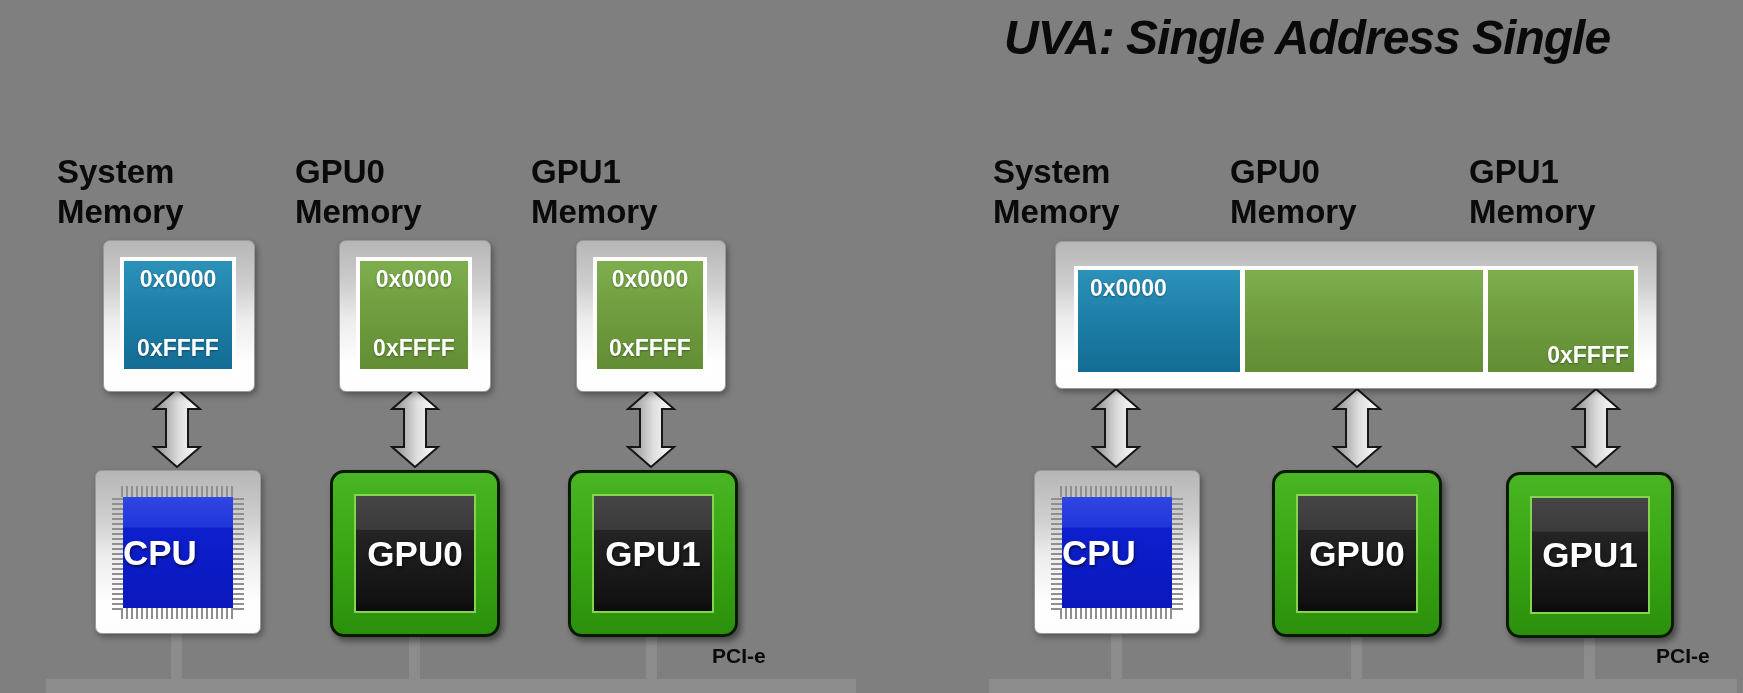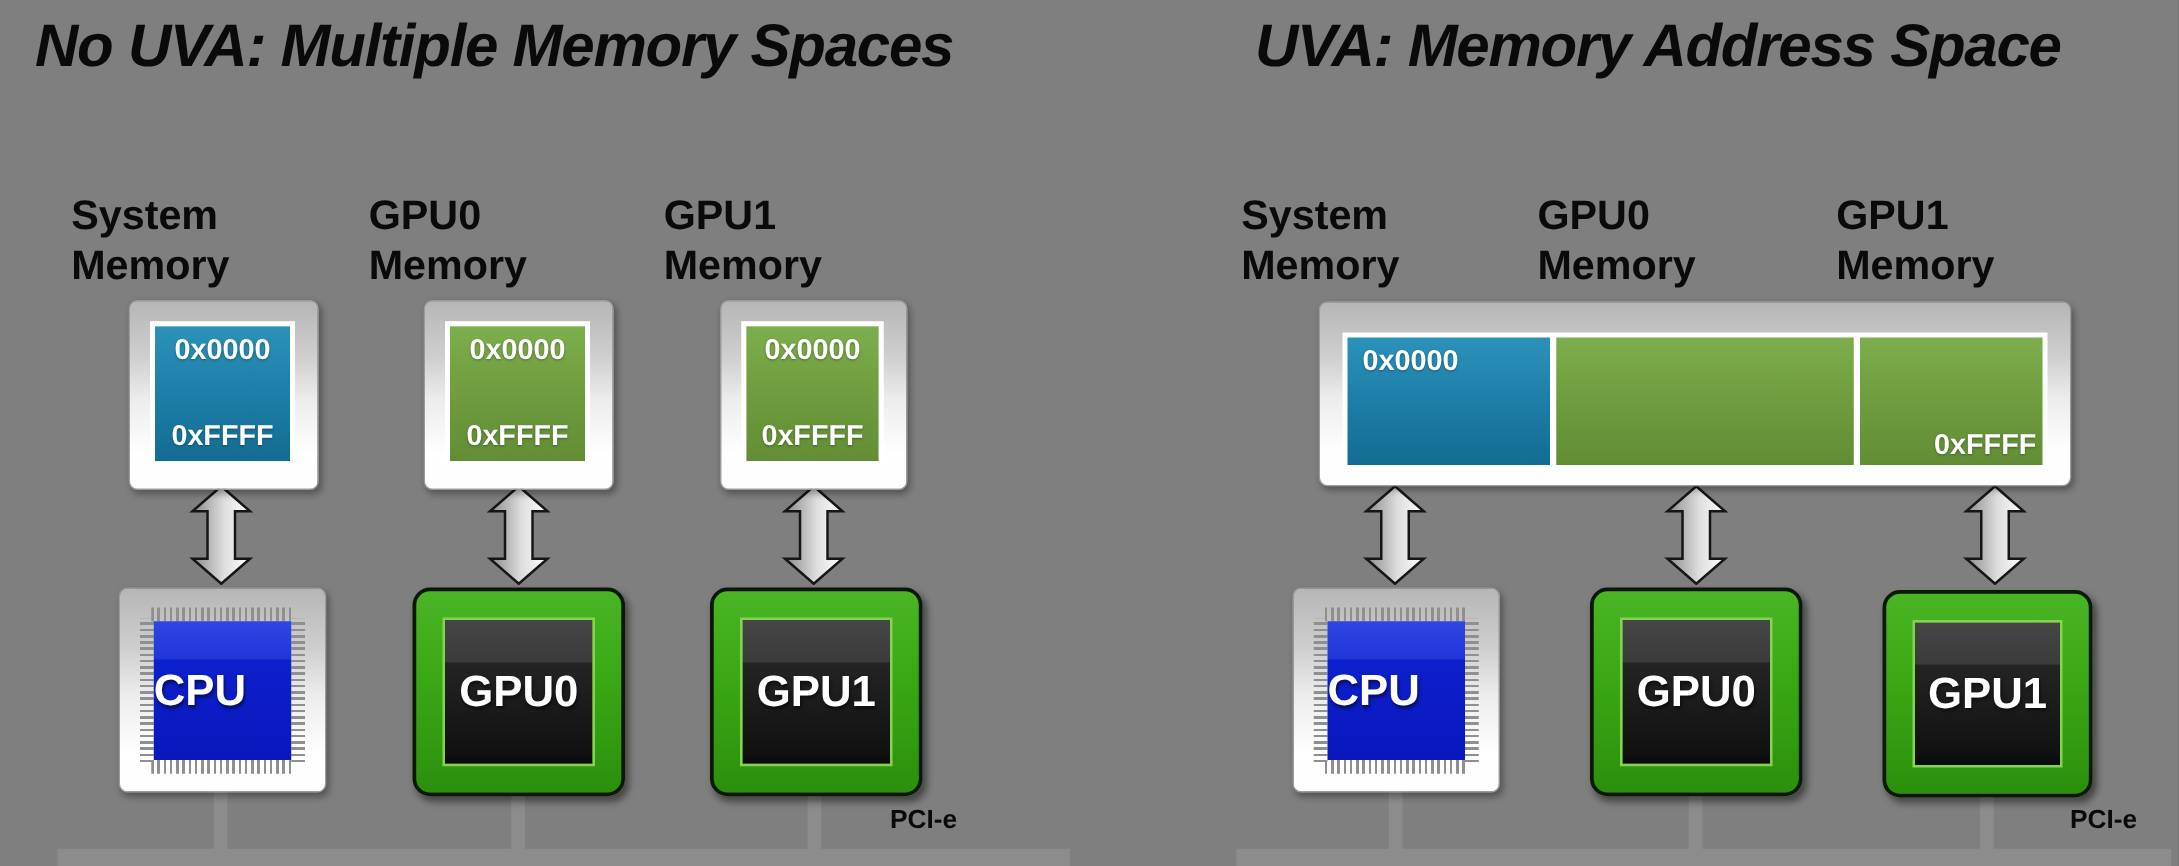--- a/index.html
+++ b/index.html
@@ -50,21 +50,20 @@
     <linearGradient id="arrow-grad" x1="0" y1="0" x2="1" y2="0">
       <stop offset="0" stop-color="#8a8a8a"></stop>
       <stop offset="0.55" stop-color="#dedede"></stop>
       <stop offset="1" stop-color="#ffffff"></stop>
     </linearGradient>
   </defs>
 </svg>
 
 <div class="stage">
 
-  <div class="title" style="left:28px;">No UVA: Multiple Memory Spaces</div>
 
   <div class="mem-label" style="left:57px;">
     <div>System</div>
     <div>Memory</div>
   </div>
   <div class="mem-label" style="left:295px;">
     <div>GPU0</div>
     <div>Memory</div>
   </div>
   <div class="mem-label" style="left:531px;">
@@ -122,21 +121,21 @@
       <span class="chip-label">GPU1</span>
     </div>
   </div>
 
   <div class="stub" style="left:171px;"></div>
   <div class="stub" style="left:409px;"></div>
   <div class="stub" style="left:646px;"></div>
   <div class="bus" style="left:46px;width:810px;"></div>
   <div class="pcie" style="left:712px;">PCI-e</div>
 
-  <div class="title" style="left:1004px;">UVA: Memory Address Space</div>
+  <div class="title" style="left:1004px;">UVA: Single Address Single</div>
 
   <div class="mem-label" style="left:993px;">
     <div>System</div>
     <div>Memory</div>
   </div>
   <div class="mem-label" style="left:1230px;">
     <div>GPU0</div>
     <div>Memory</div>
   </div>
   <div class="mem-label" style="left:1469px;">

